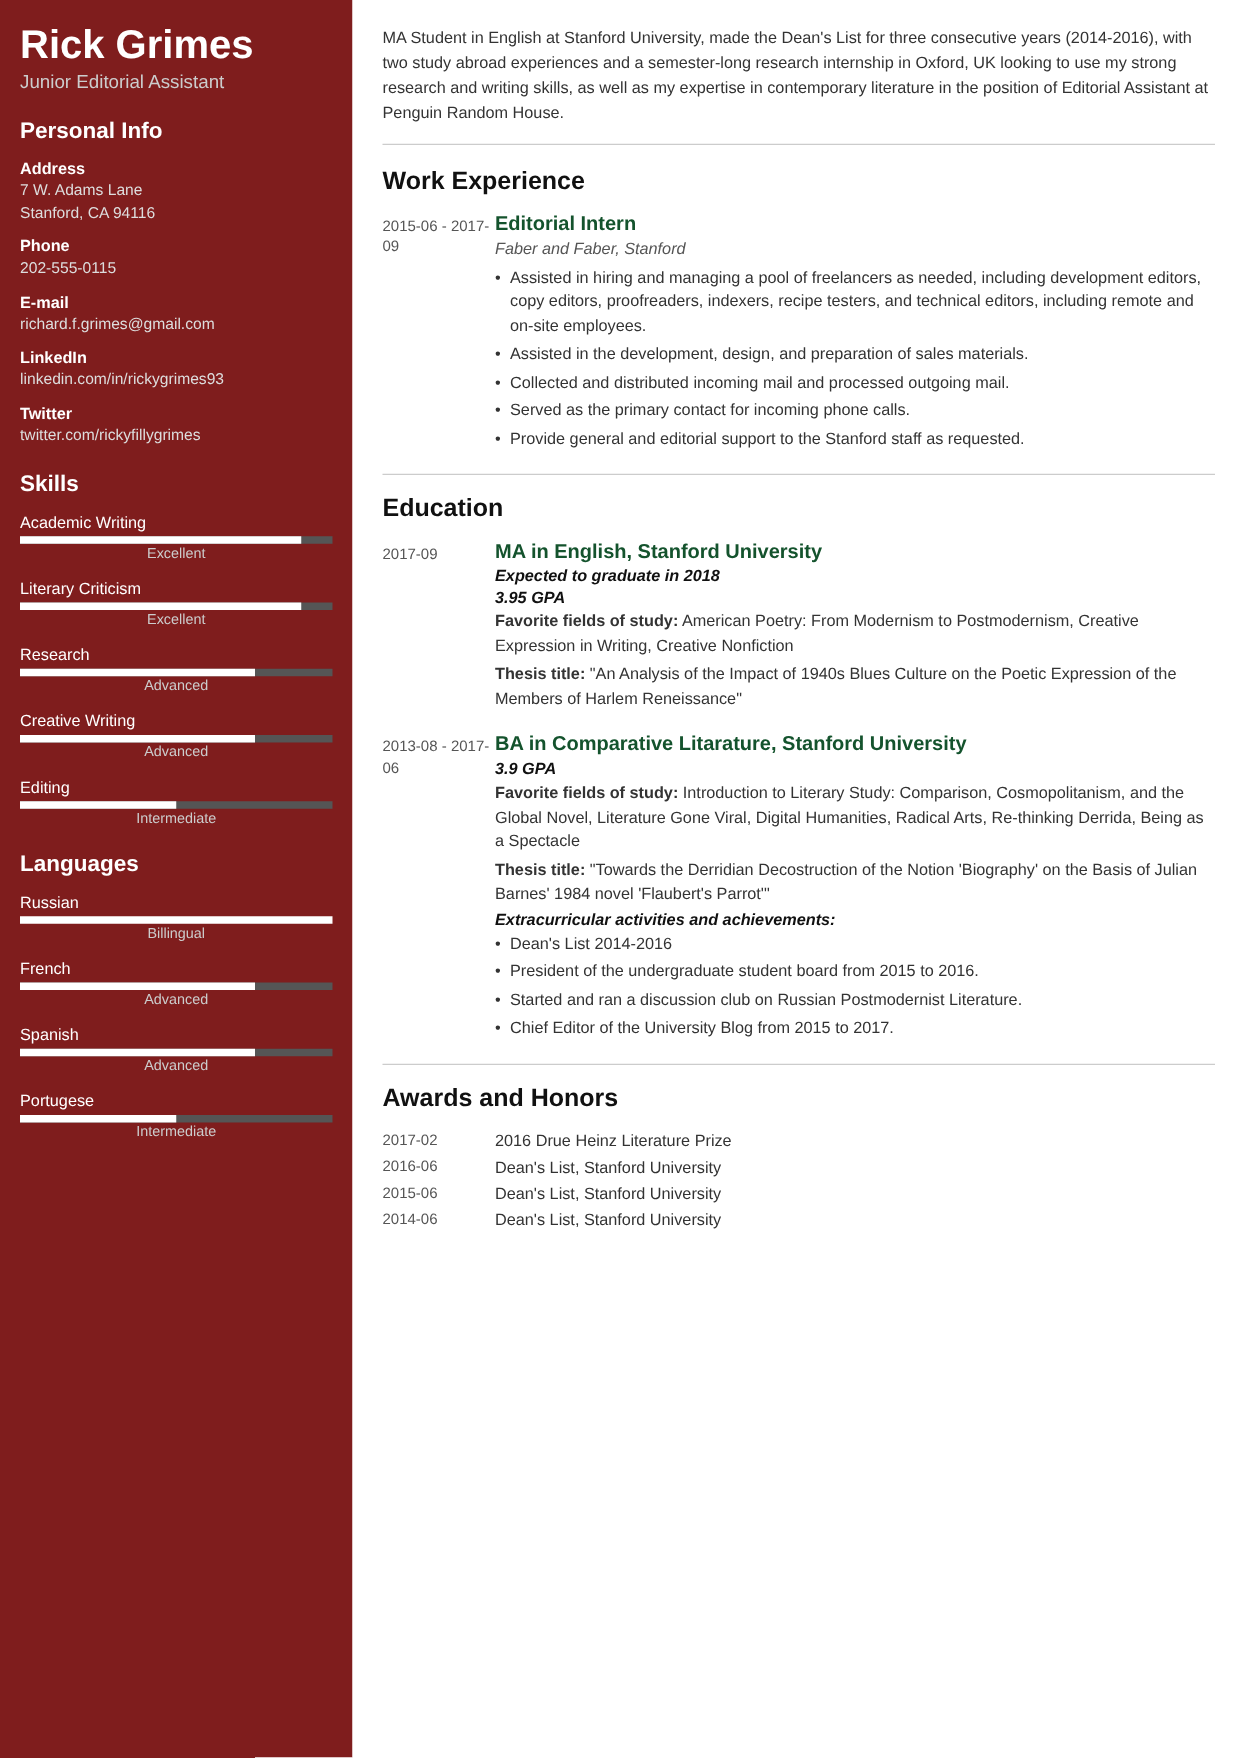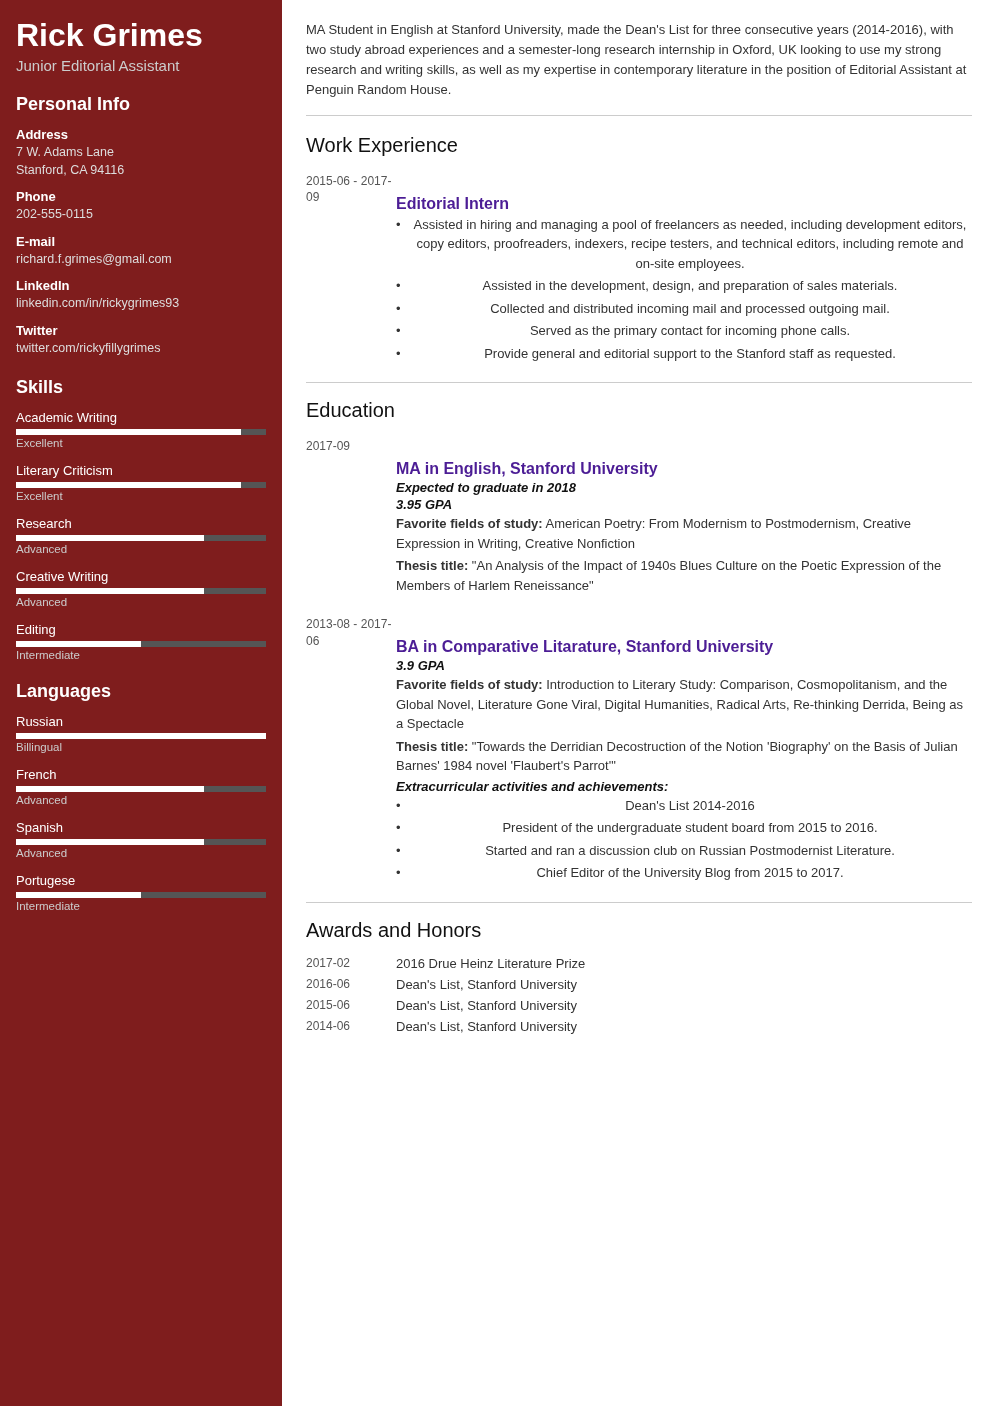--- a/index.html
+++ b/index.html
@@ -53,42 +53,42 @@
       border-radius: 0;
       margin-bottom: 2px;
     }
     .skill-bar-fill {
       background: #fff;
       height: 6px;
     }
     .skill-level {
       font-size: 11.5px;
       color: #ccc;
-      text-align: left;
+      text-align: center;
       margin-top: 1px;
     }
 
     
     .main {
       flex: 1;
       padding: 20px 24px;
       background: #fff;
       color: #222;
     }
     .summary {
       font-size: 13px;
       line-height: 1.55;
       color: #333;
       margin-bottom: 18px;
       padding-bottom: 14px;
       border-bottom: 1px solid #ccc;
     }
     .section-title {
       font-size: 20px;
-      font-weight: 400;
+      font-weight: 700;
       margin-bottom: 14px;
       margin-top: 2px;
       color: #111;
     }
     .section-divider {
       border: none;
       border-top: 1px solid #ccc;
       margin: 16px 0;
     }
     .entry { display: flex; margin-bottom: 16px; }
@@ -97,31 +97,30 @@
       min-width: 90px;
       font-size: 12px;
       color: #555;
       line-height: 1.4;
       padding-top: 2px;
     }
     .entry-content { flex: 1; }
     .entry-title {
       font-size: 16px;
       font-weight: 700;
-      color: #4c1d95;
+      color: #14532d;
       margin-bottom: 2px;
-      margin-top: 24px;
     }
     .entry-subtitle {
       font-size: 13px;
       font-style: italic;
       color: #555;
       margin-bottom: 6px;
     }
-    .entry-bullets { padding-left: 0; list-style: none; text-align: center; }
+    .entry-bullets { padding-left: 0; list-style: none; }
     .entry-bullets li {
       font-size: 13px;
       color: #333;
       line-height: 1.5;
       padding-left: 12px;
       position: relative;
       margin-bottom: 3px;
     }
     .entry-bullets li::before {
       content: "•";
@@ -246,20 +245,21 @@
 <div class="main">
   <div class="summary">MA Student in English at Stanford University, made the Dean's List for three consecutive years (2014-2016), with two study abroad experiences and a semester-long research internship in Oxford, UK looking to use my strong research and writing skills, as well as my expertise in contemporary literature in the position of Editorial Assistant at Penguin Random House.</div>
 
   <div class="section-title">Work Experience</div>
   <div id="work-entries">
       <div class="entry">
     <div class="entry-date">2015-06 -
 2017-09</div>
     <div class="entry-content">
       <div class="entry-title">Editorial Intern</div>
+      <div class="entry-subtitle">Faber and Faber, Stanford</div>
       <ul class="entry-bullets">
             <li>Assisted in hiring and managing a pool of freelancers as needed, including development editors, copy editors, proofreaders, indexers, recipe testers, and technical editors, including remote and on-site employees.</li>
             <li>Assisted in the development, design, and preparation of sales materials.</li>
             <li>Collected and distributed incoming mail and processed outgoing mail.</li>
             <li>Served as the primary contact for incoming phone calls.</li>
             <li>Provide general and editorial support to the Stanford staff as requested.</li>
           </ul>
     </div>
   </div>
     </div>

